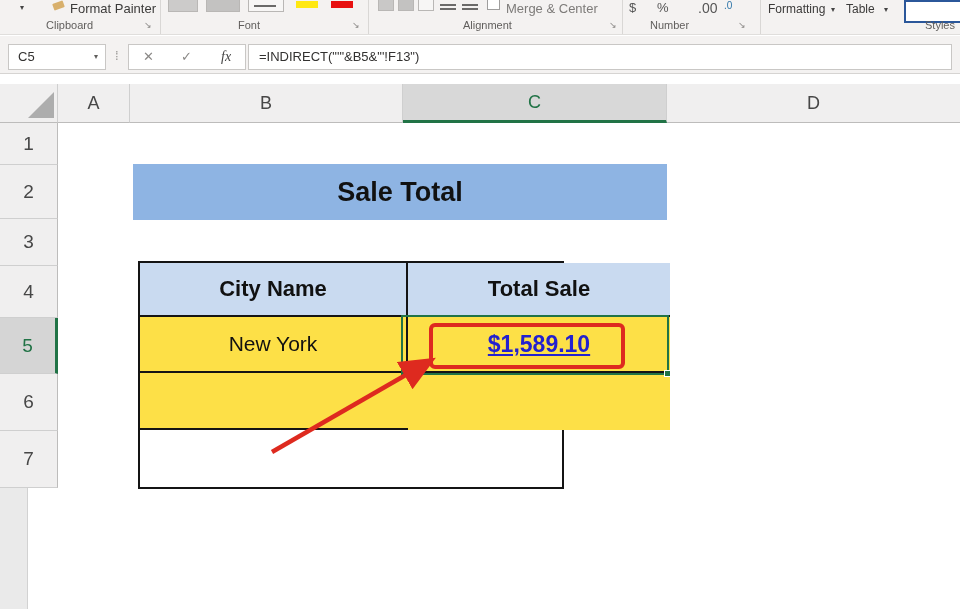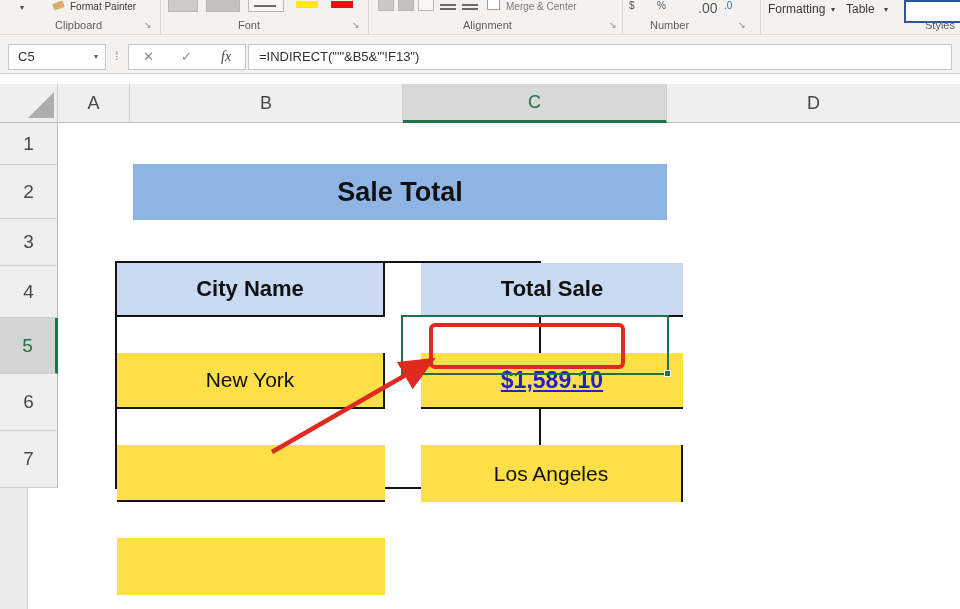--- a/index.html
+++ b/index.html
@@ -5,21 +5,21 @@
   * { margin:0; padding:0; box-sizing:border-box; }
   body { font-family:"Liberation Sans", sans-serif; background:#fff; }
   #app { position:relative; width:960px; height:609px; background:#fff; overflow:hidden; }
 
   
   #ribbon { position:absolute; left:0; top:0; width:960px; height:35px;
             background:#f4f2f1; border-bottom:1px solid #e0dedc; }
   .grp-divider { position:absolute; top:0; width:1px; height:34px; background:#d9d7d5; }
   .grp-label { position:absolute; top:19px; font-size:11px; color:#605e5c; }
   .launcher { position:absolute; top:20px; font-size:9px; color:#8a8886; cursor:pointer; }
-  .rb-text { position:absolute; top:1px; font-size:10px; color:#3b3a39; white-space:nowrap; }
+  .rb-text { position:absolute; top:1px; font-size:13px; color:#3b3a39; white-space:nowrap; }
   .rb-caret { position:absolute; font-size:8px; color:#444; }
   .cutbtn { position:absolute; top:0; background:#cccbca; border:1px solid #b9b7b5; border-top:none; }
   .cutline { position:absolute; background:#6b6a69; height:2px; }
   .colorbar { position:absolute; top:1px; width:22px; height:7px; }
 
   
   .brush { position:absolute; left:53px; top:0px; width:13px; height:11px; }
   .brush:before { content:""; position:absolute; left:0; top:2px; width:11px; height:7px;
                   background:#d8b06c; transform:rotate(-20deg); border-radius:1px; }
 
@@ -56,23 +56,23 @@
             display:flex; align-items:center; justify-content:center;
             font-size:19px; color:#474747; cursor:pointer; }
   #rh-5 { background:#d5d5d5; color:#217346; border-right:3px solid #217346; }
   #rowhdr-tail { position:absolute; left:0; top:488px; width:28px; height:121px;
                  background:#eaeaea; border-right:1px solid #d2d2d2; }
 
   
   #banner { position:absolute; left:133px; top:164px; width:534px; height:56px;
             display:flex; align-items:center; justify-content:center;
             font-size:27px; font-weight:bold; color:#111; }
-  #sale-table { position:absolute; left:115px; top:261px; width:426px; height:228px;
+  #sale-table { position:absolute; left:138px; top:261px; width:426px; height:228px;
                 border:2px solid #141414; display:grid;
-                grid-template-columns:268px 262px; grid-template-rows:54px 56px 57px 57px;gap:36px; }
+                grid-template-columns:268px 262px; grid-template-rows:54px 56px 57px 57px; }
   .tcell { border-right:2px solid #141414; border-bottom:2px solid #141414;
            display:flex; align-items:center; justify-content:center;
            font-size:21px; color:#111; background:#fde047; cursor:cell; }
   .tcell.lastcol { border-right:none; } .tcell.lastrow { border-bottom:none; }
   .thead { font-weight:bold; font-size:22px; }
   #val-c5 { font-weight:bold; font-size:23px; text-decoration:underline; cursor:cell; }
 
   
   #sel-c5 { position:absolute; left:401px; top:315px; width:268px; height:60px;
             border:2px solid #217346; pointer-events:none; }
@@ -87,21 +87,21 @@
 </style>
 </head>
 <body>
 
 <div id="app">
 
   <div id="ribbon">
     <span class="rb-caret" style="left:20px; top:3px;">▾</span>
     <span class="brush"></span>
     <span class="rb-text" style="left:70px;">Format Painter</span>
-    <span class="grp-label" style="left:55px;">Clipboard</span>
+    <span class="grp-label" style="left:46px;">Clipboard</span>
     <span class="launcher" style="left:144px;">↘</span>
     <div class="grp-divider" style="left:160px;"></div>
 
     <div class="cutbtn" style="left:168px; width:30px; height:12px;"></div>
     <div class="cutbtn" style="left:206px; width:34px; height:12px; background:#c3c2c1;"></div>
     <div class="cutbtn" style="left:248px; width:36px; height:12px; background:#f7f6f5;"></div>
     <div class="cutline" style="left:254px; top:5px; width:22px;"></div>
     <div class="colorbar" style="left:296px; background:#ffe812;"></div>
     <div class="colorbar" style="left:331px; background:#e81010;"></div>
     <span class="grp-label" style="left:238px;">Font</span>
@@ -178,21 +178,20 @@
     <div class="tcell thead" style="background:#C9DAF0;">City Name</div>
     <div class="tcell thead lastcol" style="background:#C9DAF0;">Total Sale</div>
 
     <div class="tcell">New York</div>
     <div class="tcell lastcol">
       <span id="val-c5" style="color:#2321CF;">$1,589.10</span>
     </div>
 
     <div class="tcell lastcol"></div>
 
-    <div class="tcell lastrow">Los Angeles</div>
     <div class="tcell lastcol lastrow"></div>
   </div>
 
   <div id="sel-c5">
     <span class="handle"></span>
   </div>
 
   <div id="red-box"></div>
 
   <svg id="overlay" width="960" height="609" viewBox="0 0 960 609">

